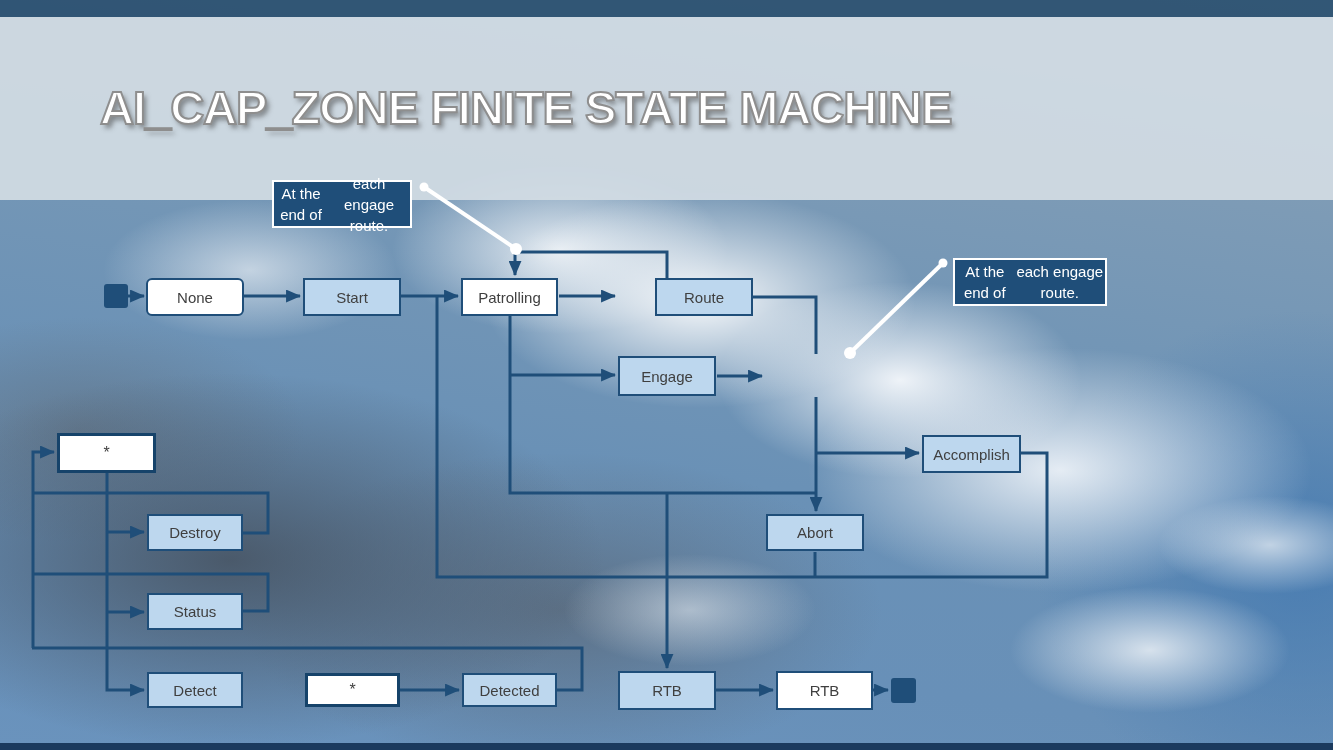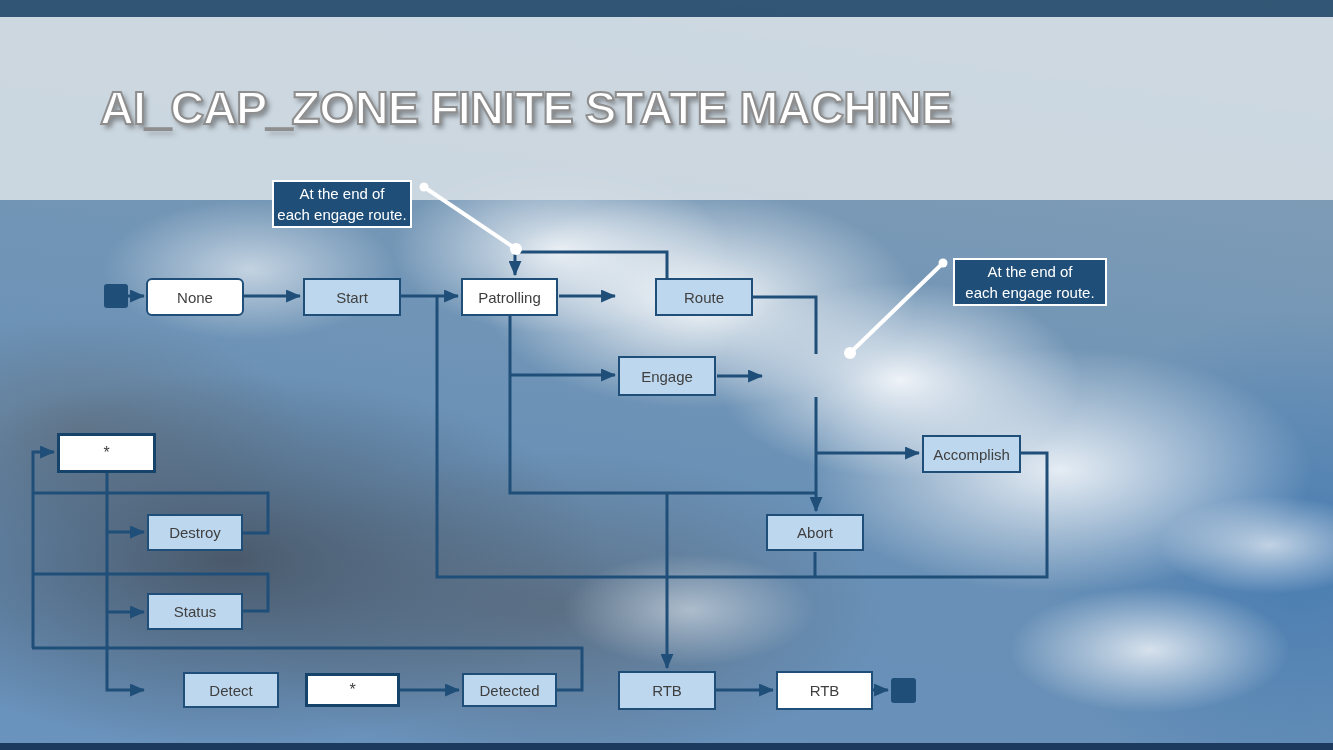--- a/index.html
+++ b/index.html
@@ -41,37 +41,37 @@
     box-sizing:border-box;font-size:15px;color:#3f3f3f;text-align:center;
   }
   .rect{background:#fff;border:2.5px solid #1f4e79;}
   .rounded{background:#bdd7ee;border:2.5px solid #1f4e79;border-radius:0;}
   .star{background:#fff;border:3.5px solid #16436a;font-size:16px;}
   .marker{position:absolute;background:#1f4e79;border-radius:3px;}
 
   .callout{
     position:absolute;box-sizing:border-box;background:#1f4e79;border:2.5px solid #fff;
     color:#fff;font-size:15px;line-height:1.4;text-align:center;
-    display:flex;flex-direction:column;align-items:center;justify-content:center;
+    display:flex;flex-direction:row;align-items:center;justify-content:center;
   }
 
   
   #n-initial   {left:104px;top:284px;width:24px;height:24px;}
   #n-none      {left:146px;top:278px;width:98px;height:38px;border-radius:6px;}
   #n-start     {left:303px;top:278px;width:98px;height:38px;}
   #n-patrolling{left:461px;top:278px;width:97px;height:38px;}
   #n-route     {left:618px;top:278px;width:98px;height:38px;margin-left:37px;}
   #n-engage    {left:618px;top:356px;width:98px;height:40px;}
   #n-engaging  {left:765px;top:355px;width:101px;height:41px;}
   #n-accomplish{left:922px;top:435px;width:99px;height:38px;}
   #n-abort     {left:766px;top:514px;width:98px;height:37px;}
   #n-any1      {left:57px;top:433px;width:99px;height:40px;}
   #n-destroy   {left:147px;top:514px;width:96px;height:37px;}
   #n-status    {left:147px;top:593px;width:96px;height:37px;}
-  #n-detect    {left:147px;top:672px;width:96px;height:36px;margin-left:36px;}
+  #n-detect    {left:147px;top:672px;width:96px;height:36px;}
   #n-any2      {left:305px;top:673px;width:95px;height:34px;}
   #n-detected  {left:462px;top:673px;width:95px;height:34px;}
   #n-rtb1      {left:618px;top:671px;width:98px;height:39px;}
   #n-rtb2      {left:776px;top:671px;width:97px;height:39px;}
   #n-final     {left:891px;top:678px;width:25px;height:25px;}
 
   #c-patrol{left:272px;top:180px;width:140px;height:48px;}
   #c-engage{left:953px;top:258px;width:154px;height:48px;}
 </style>
 </head>

